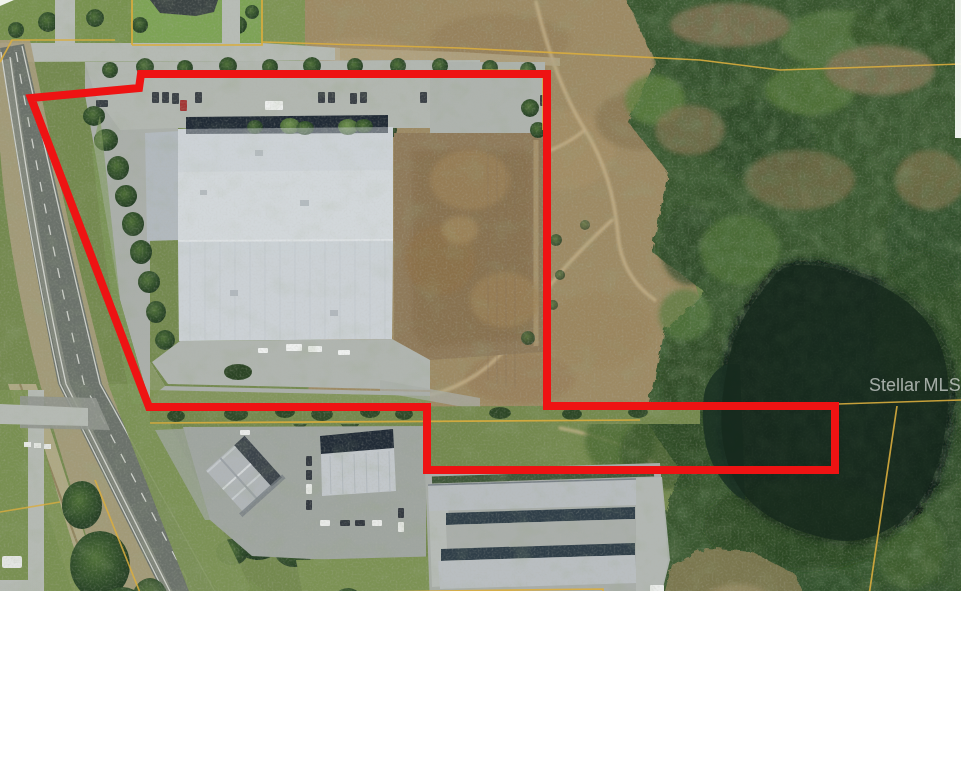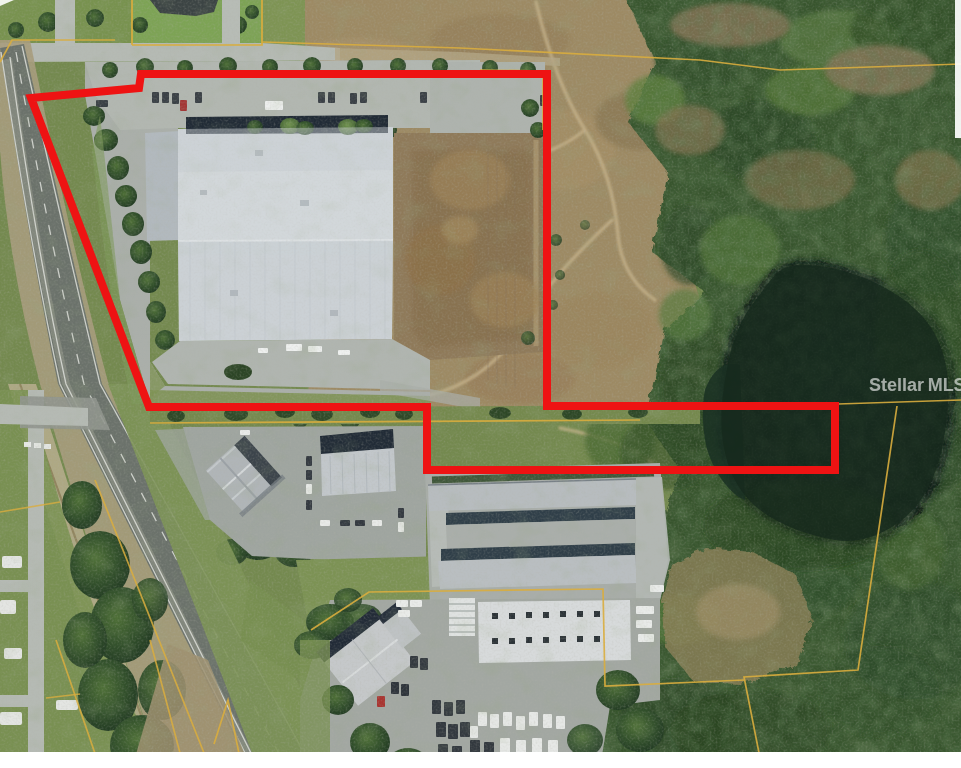--- a/index.html
+++ b/index.html
@@ -1,16 +1,16 @@
 <!DOCTYPE html>
 <html><head>
 <meta charset="utf-8">
 <style>
   html,body{margin:0;padding:0;background:#fff;}
-  #stage{width:961px;height:752px;position:relative;overflow:hidden;font-family:"Liberation Sans",sans-serif;font-weight:bold;}
+  #stage{width:961px;height:591px;position:relative;overflow:hidden;font-family:"Liberation Sans",sans-serif;}
   svg{display:block;}
 </style>
 </head>
 <body>
 <div id="stage">
 <svg width="961" height="768" viewBox="0 0 961 768">
 <defs>
   <radialGradient id="tree" cx="42%" cy="40%" r="60%">
     <stop offset="0%" stop-color="#4f7038"></stop>
     <stop offset="60%" stop-color="#33512c"></stop>

